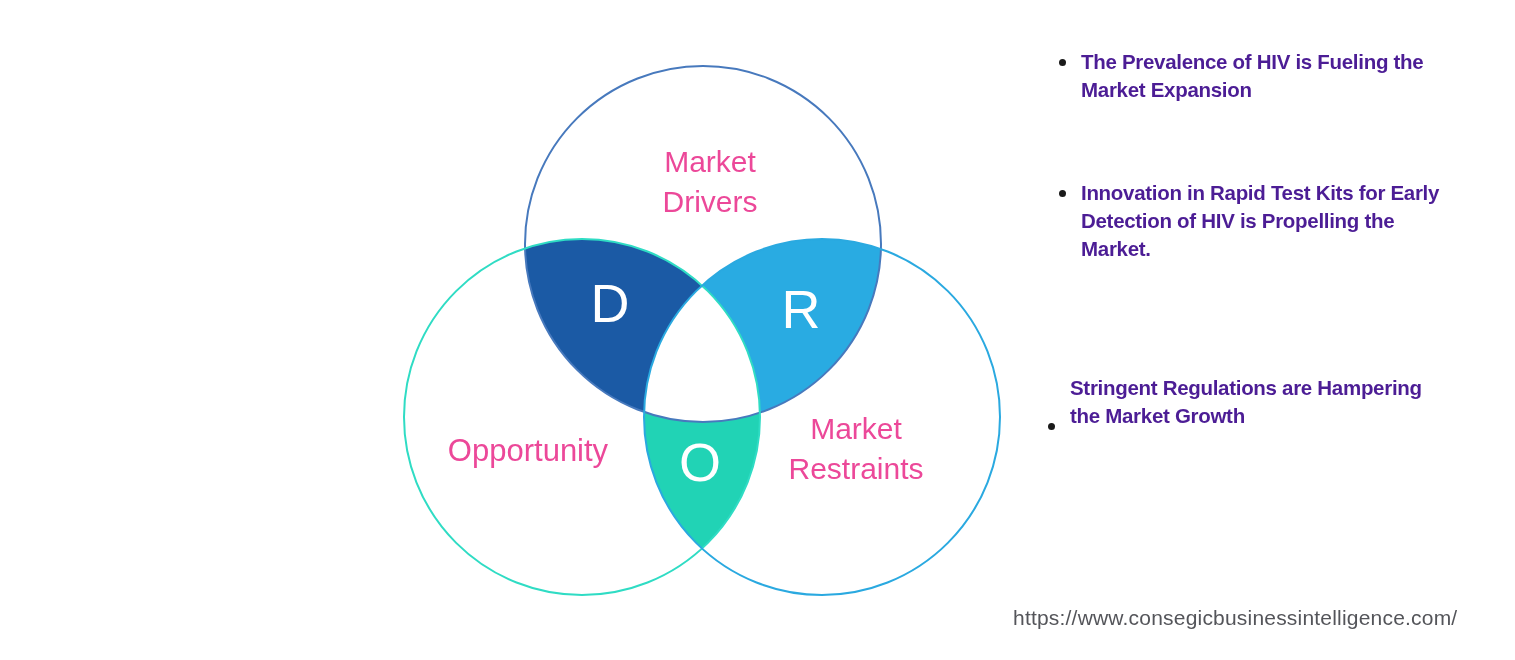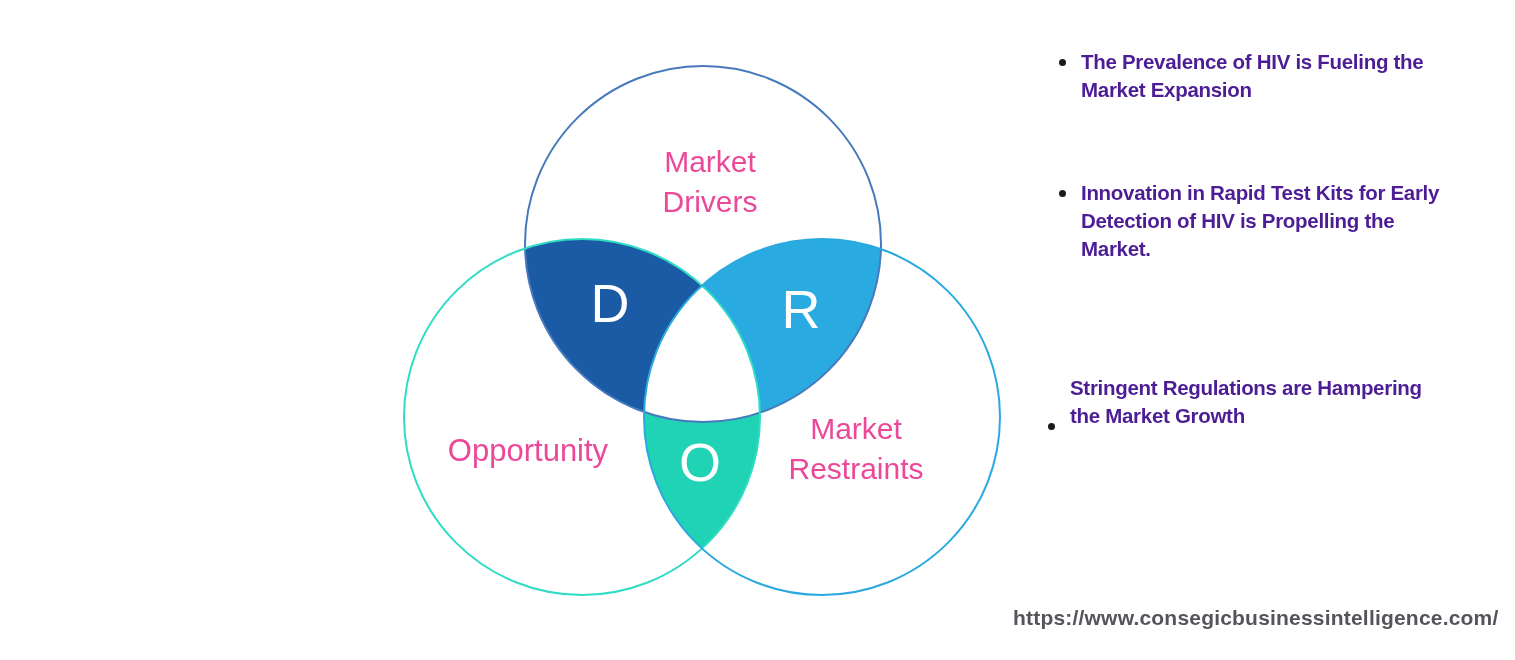--- a/index.html
+++ b/index.html
@@ -25,21 +25,21 @@
     letter-spacing:-0.3px;
   }
   .dot{
     width:7px;height:7px;border-radius:50%;background:#1a1a1a;
     flex:none;margin:11px 15px 0 0;
   }
   .bullet.tight .dot{margin-right:8px;}
   .btext{white-space:pre-line;}
   .url{
     position:absolute;left:1013px;top:606px;font-size:21px;
-    color:#54555a;white-space:pre;font-weight:700;letter-spacing:0.2px;
+    color:#54555a;white-space:pre;font-weight:400;letter-spacing:0.2px;
   }
 </style>
 </head>
 <body>
 
 <div class="canvas">
 
   <svg class="venn-svg" width="1515" height="660" viewBox="0 0 1515 660">
     <defs>
       <clipPath id="clip-top">

